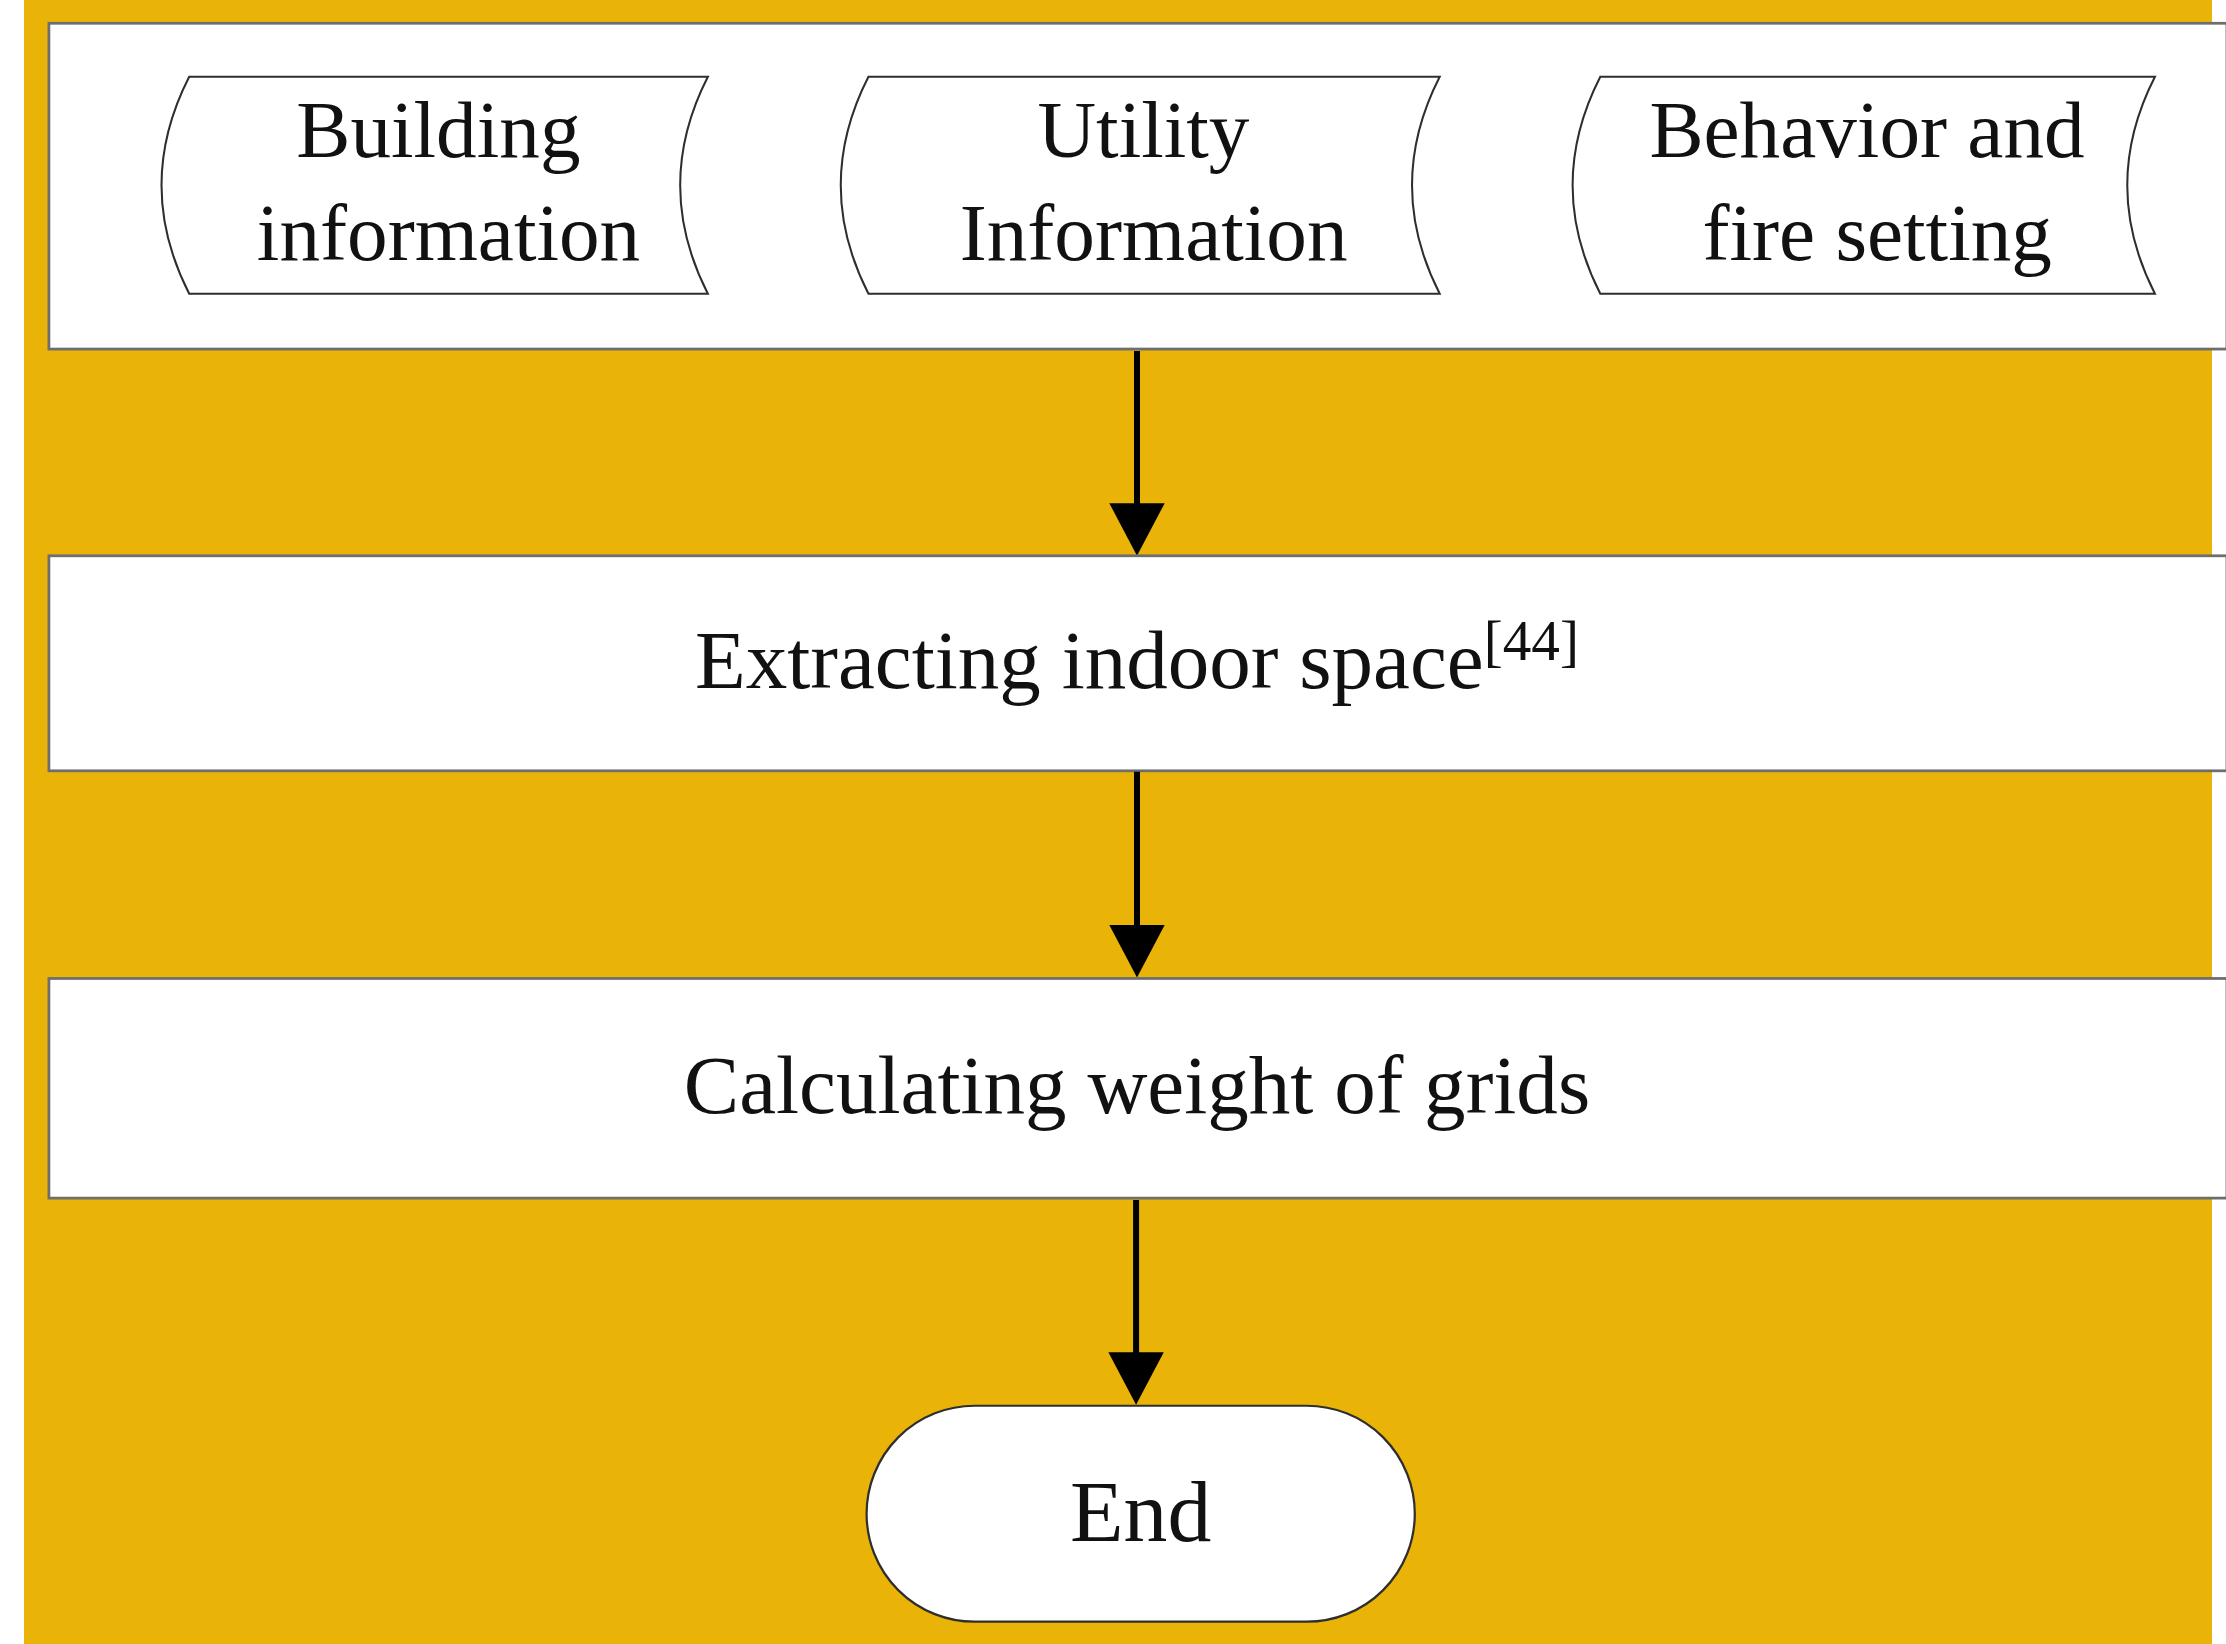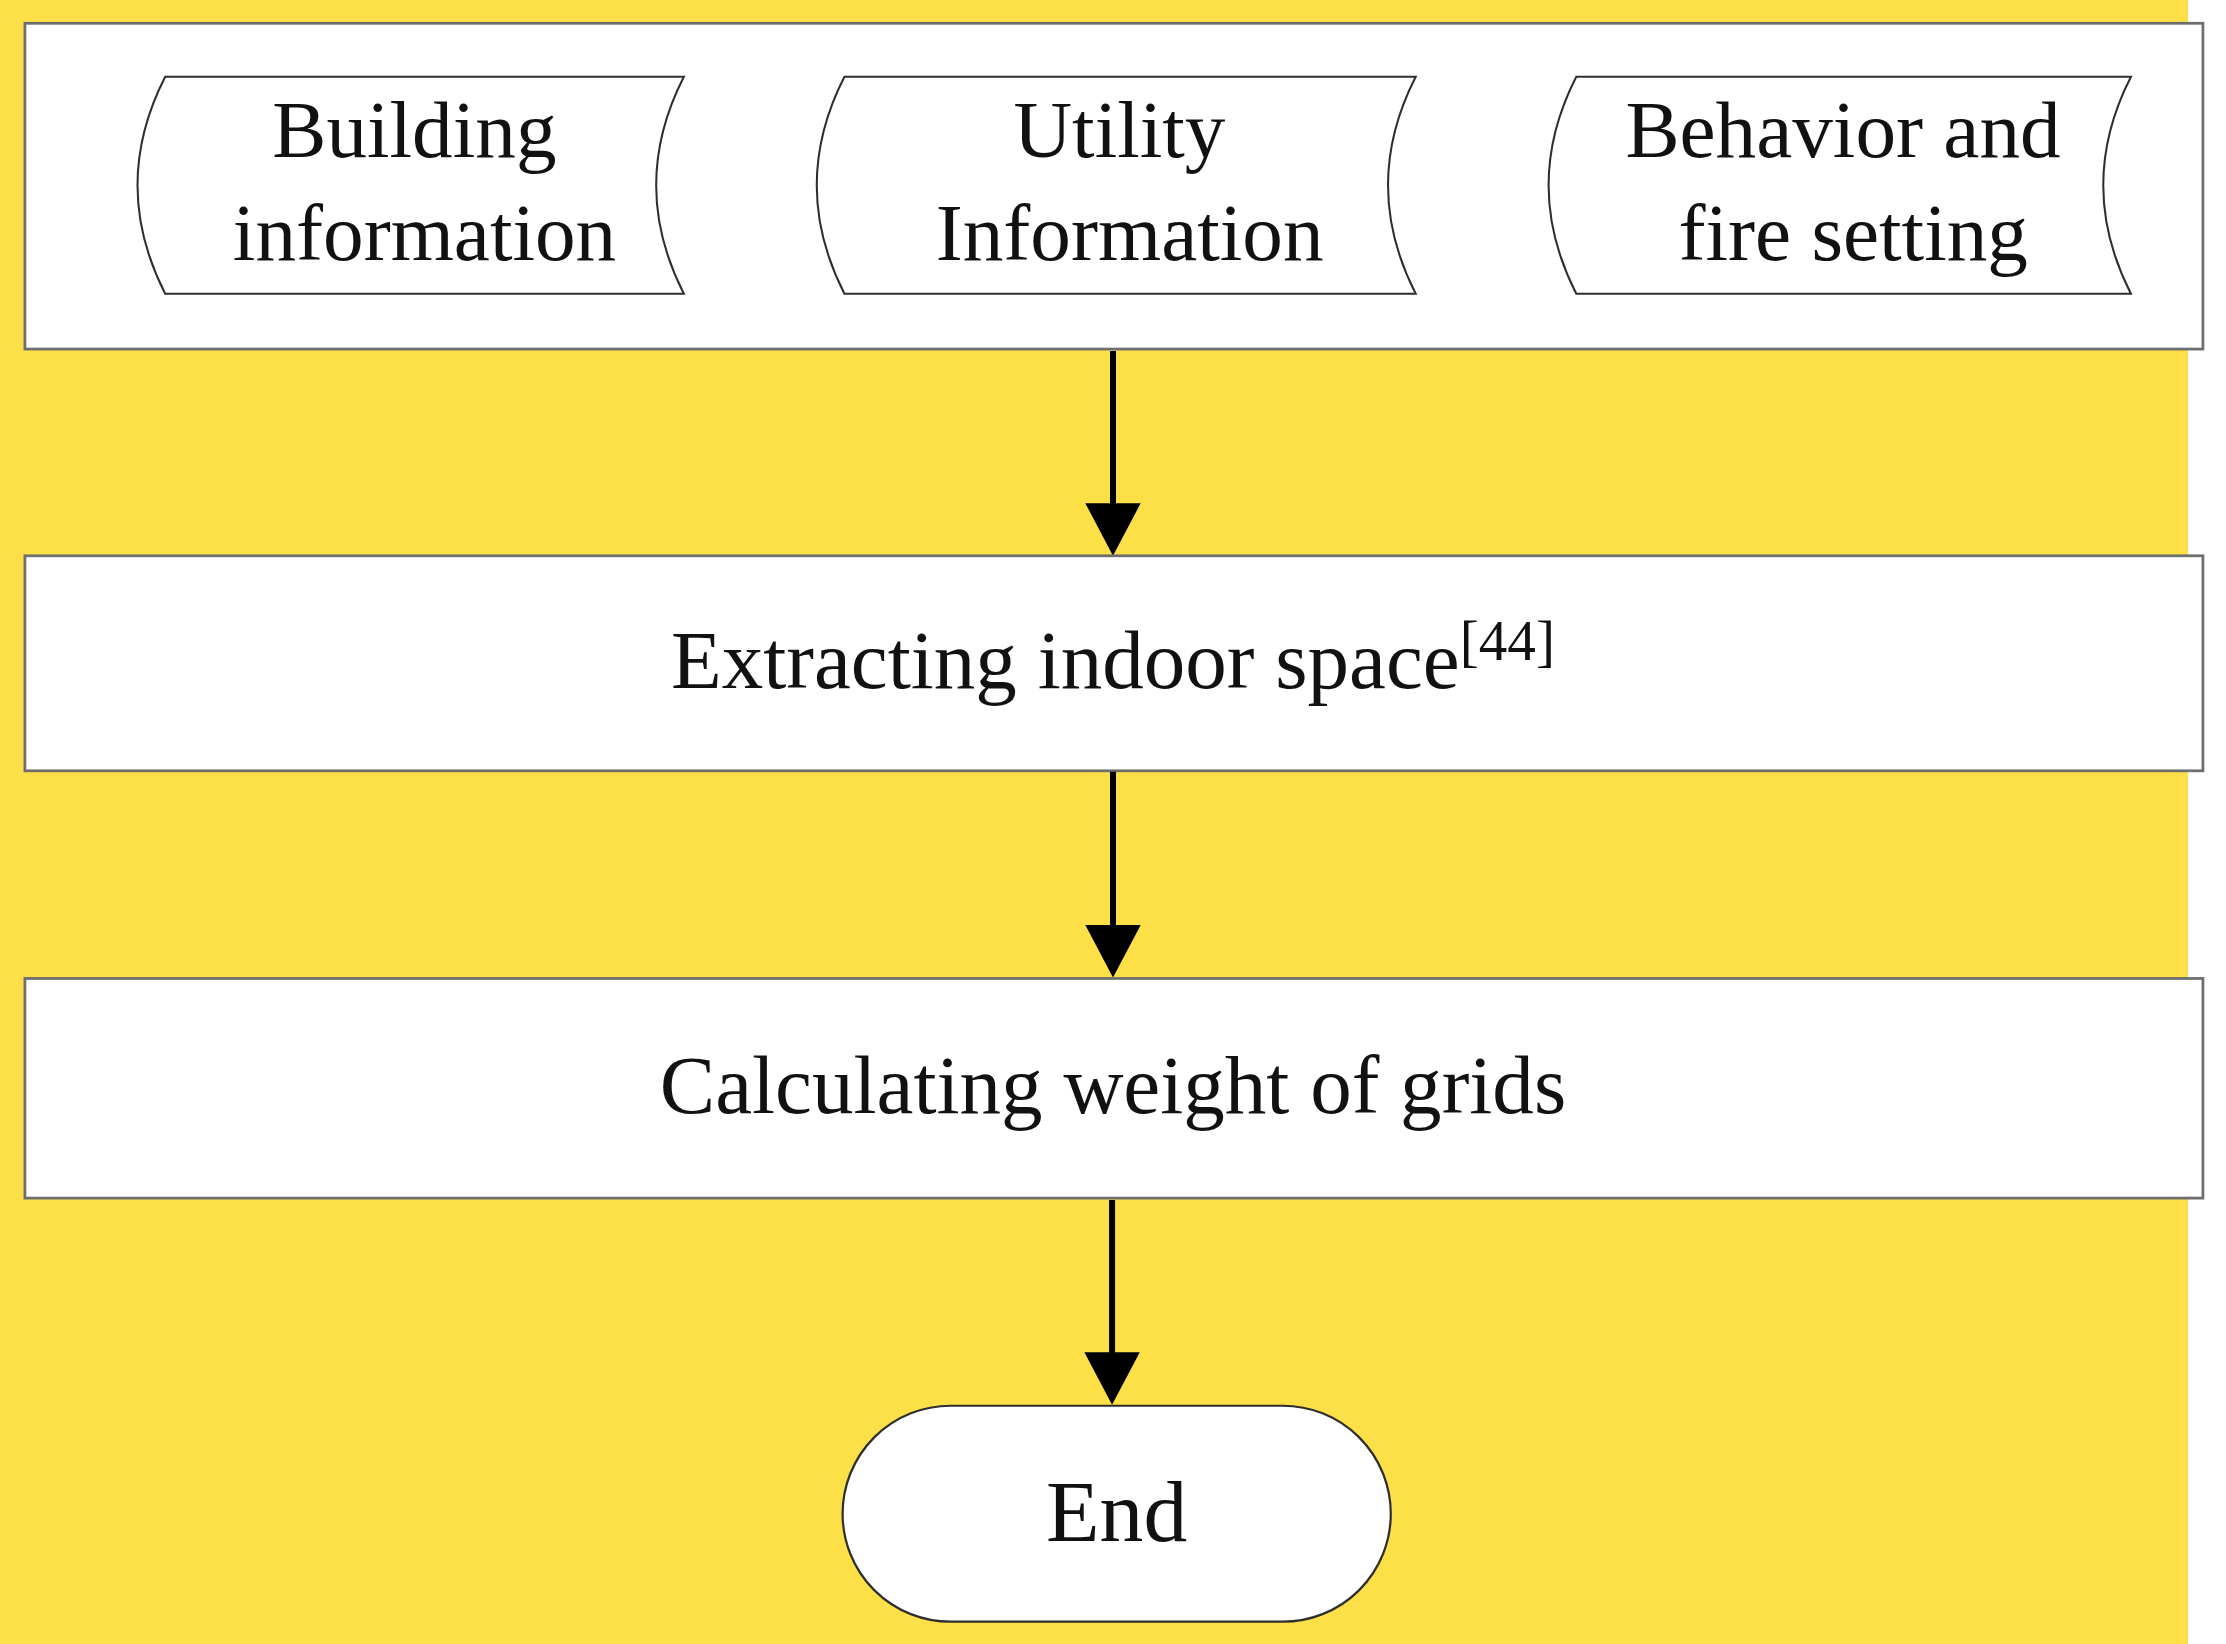--- a/index.html
+++ b/index.html
@@ -3,22 +3,23 @@
 <meta charset="utf-8">
 <style>
   html, body {
     margin: 0;
     padding: 0;
     background: #ffffff;
   }
   .figure-wrap {
     width: 2188px;
     height: 1645px;
-    background: #fde047;
+    background: #eab308;
     position: relative;
+    margin-left: 24px;
   }
   svg {
     display: block;
   }
   .shape-label {
     font-family: "Liberation Serif", "DejaVu Serif", serif;
     fill: #111111;
   }
   .stored-label { font-size: 88px; }
   .process-label { font-size: 90px; }

